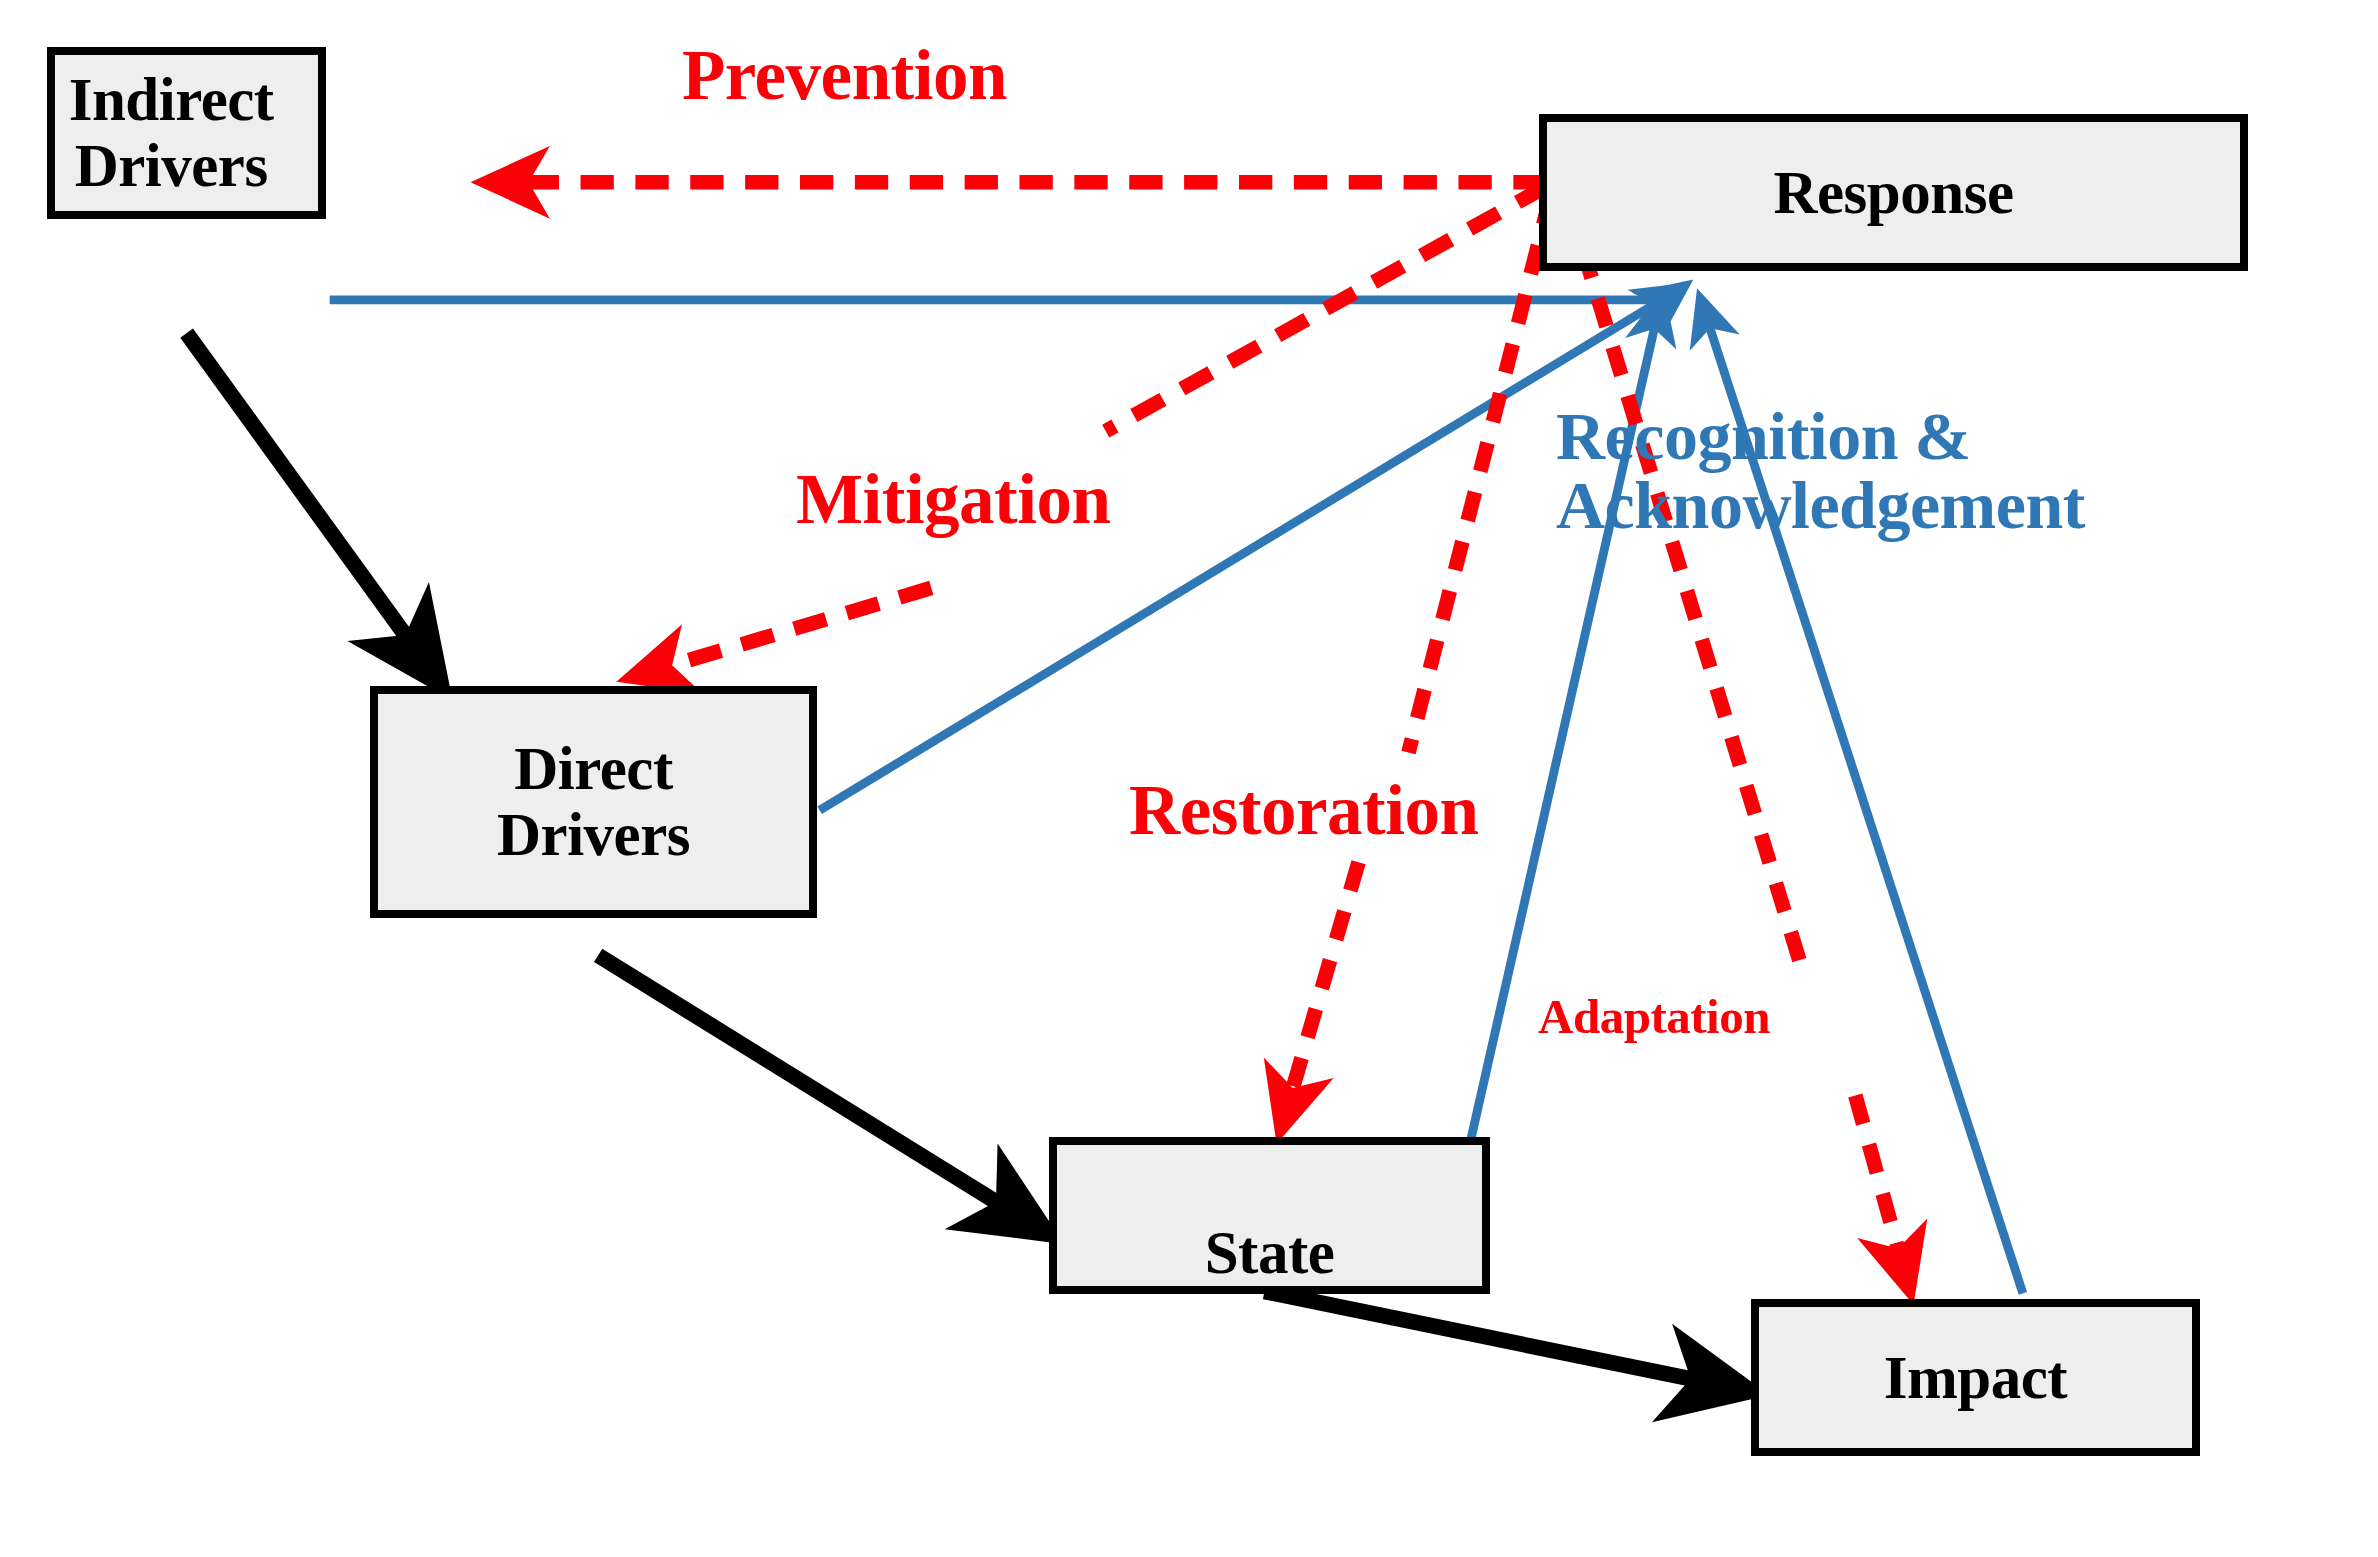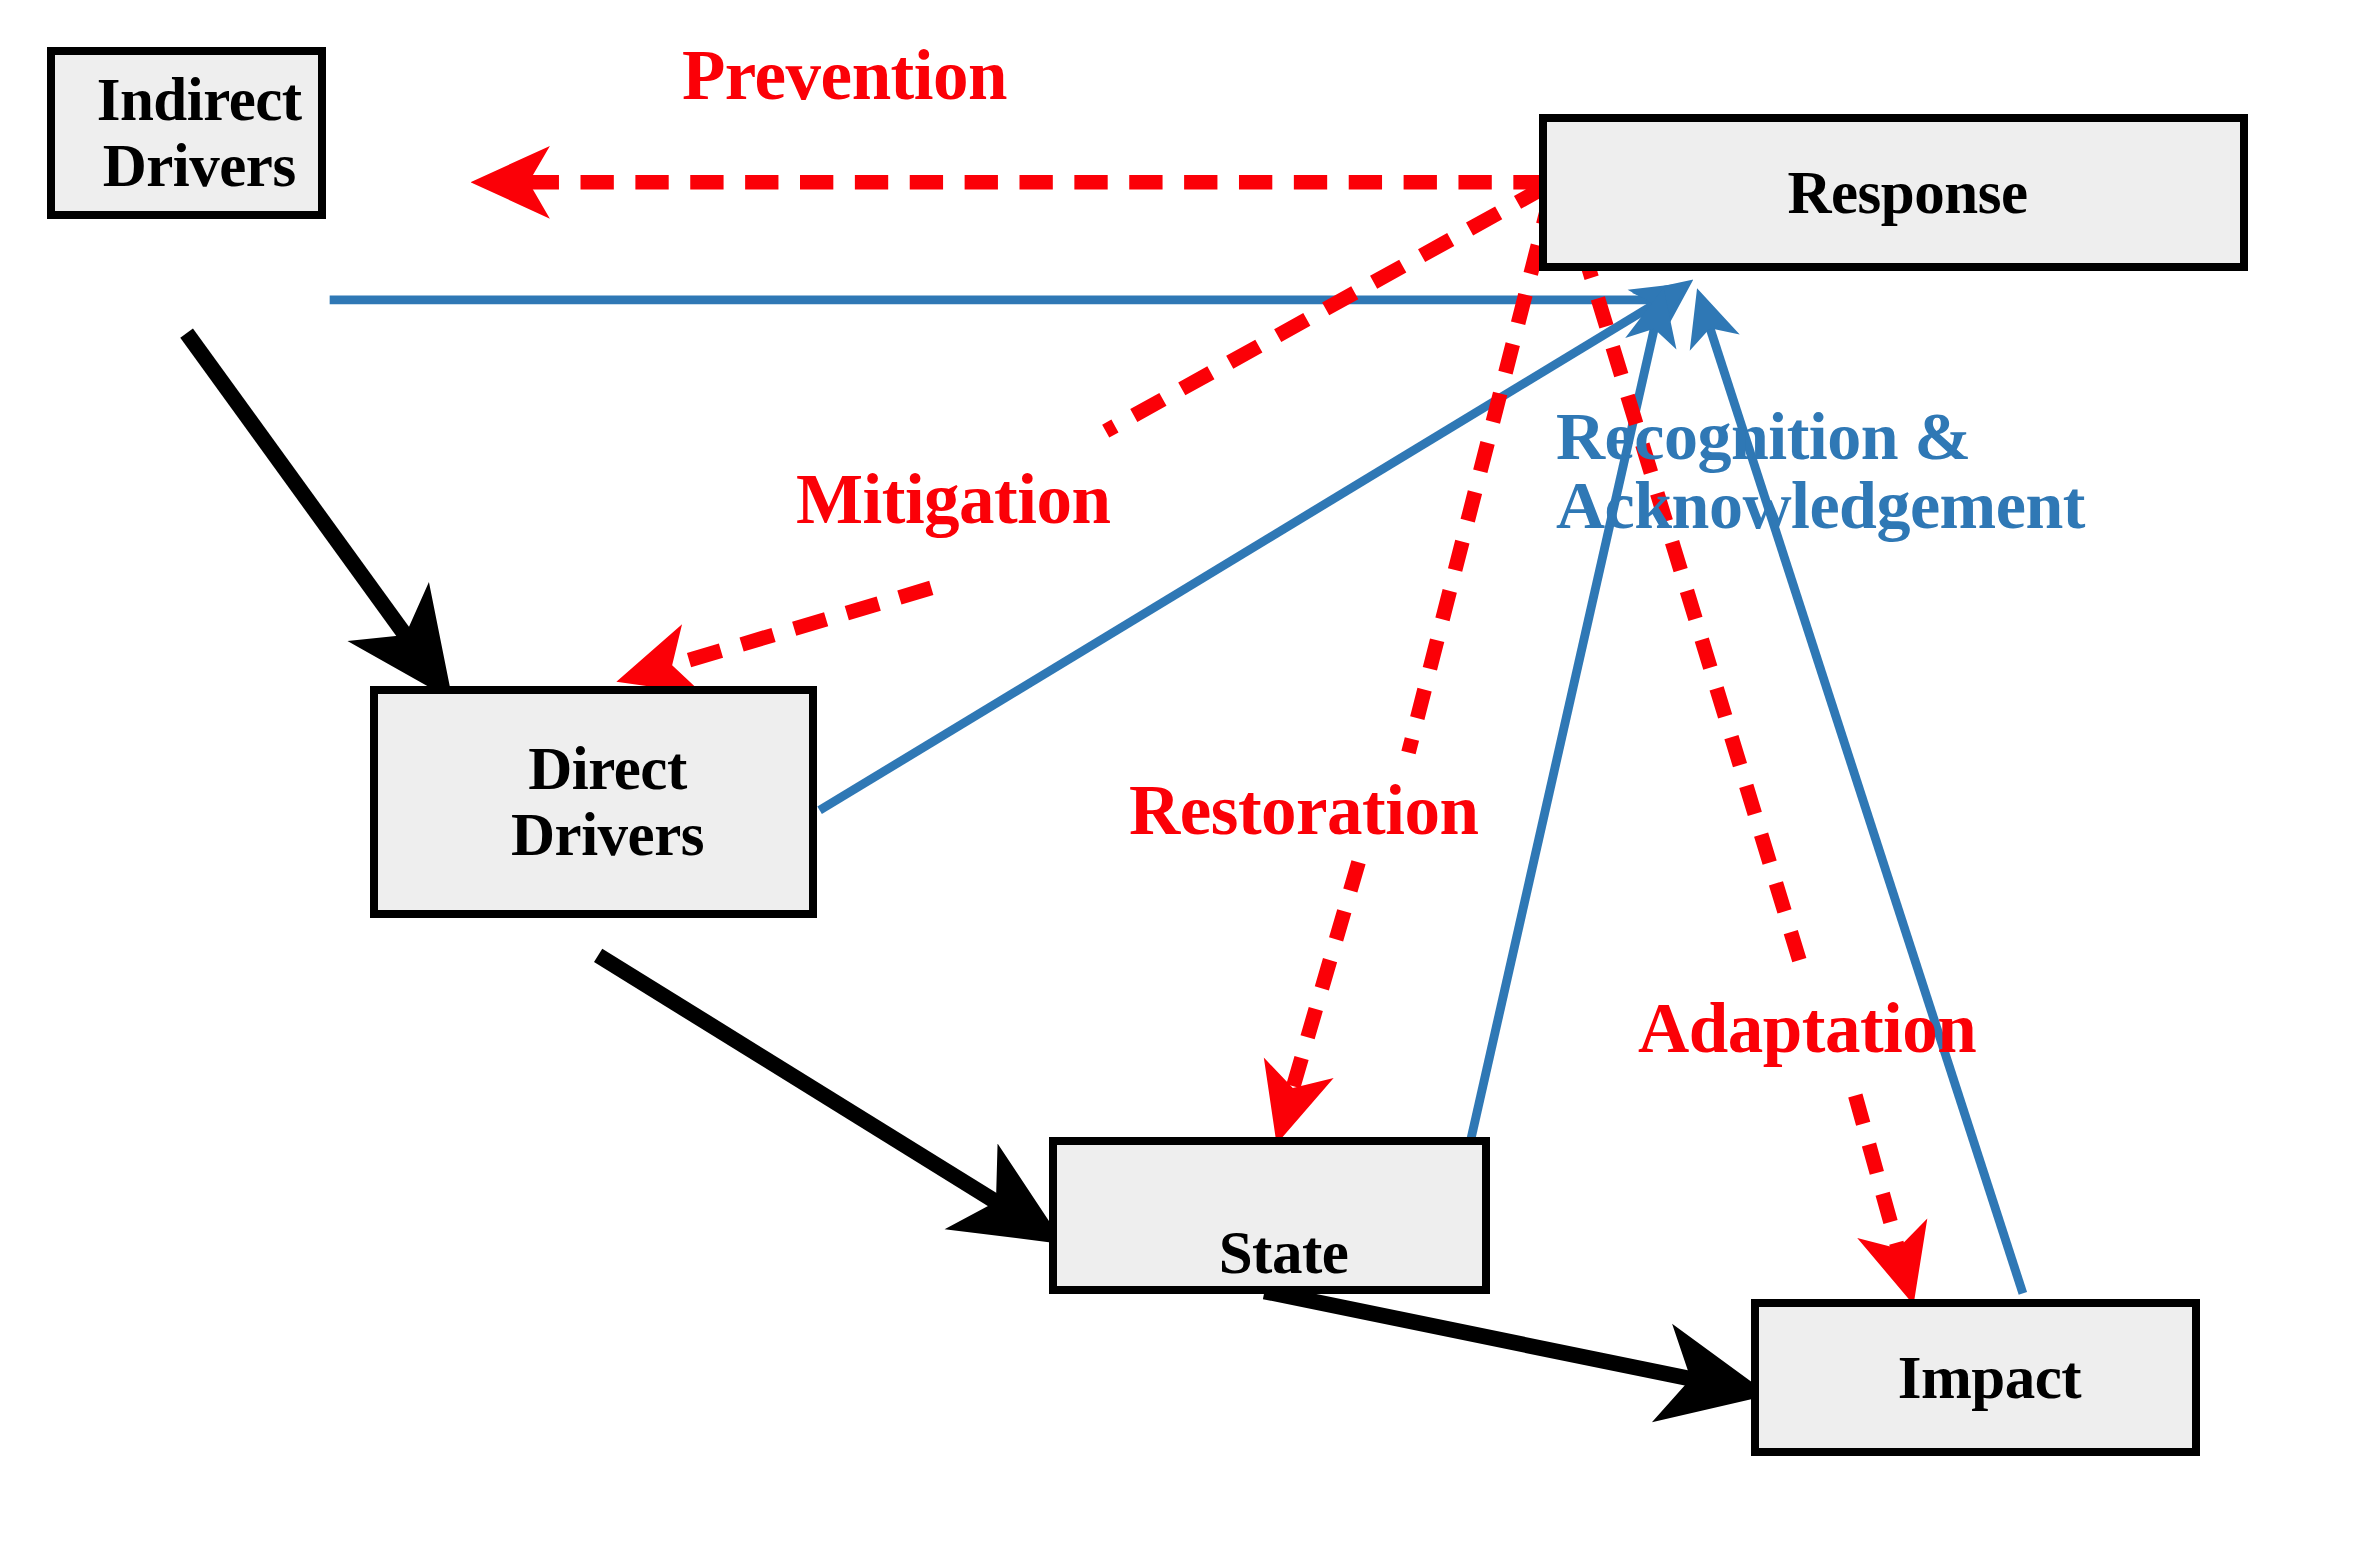--- a/index.html
+++ b/index.html
@@ -36,21 +36,20 @@
     text-align: center;
     color: #000000;
     font-weight: bold;
     line-height: 1.08;
     z-index: 5;
   }
   .node-label {
     display: block;
     white-space: pre-line;
     letter-spacing: -0.5px;
-    margin-left: 28px;
   }
   #node-indirect-drivers {
     left: 47px; top: 47px; width: 279px; height: 172px;
     font-size: 61px;
     justify-content: flex-start;
     padding-left: 13.7px;
   }
   #node-direct-drivers {
     left: 370px; top: 686px; width: 447px; height: 232px;
     font-size: 61px;
@@ -74,21 +73,21 @@
     white-space: pre-line;
     line-height: 1.02;
     z-index: 6;
     letter-spacing: -0.5px;
   }
   .label-red { color: #fb0007; }
   .label-blue { color: #2f78b5; }
   #label-prevention { left: 682px; top: 39px; font-size: 71px; }
   #label-mitigation { left: 796px; top: 463px; font-size: 71px; }
   #label-restoration { left: 1129px; top: 755px; font-size: 71px; margin-top: 19px; }
-  #label-adaptation { left: 1638px; top: 992px; font-size: 71px; }
+  #label-adaptation { left: 1538px; top: 992px; font-size: 49px; }
   #label-recognition {
     left: 1556px; top: 402px; font-size: 68px; text-align: left;
   }
 </style>
 </head>
 <body>
 
 <div id="canvas">
 
   <svg id="edges" viewBox="0 0 2427 1589" xmlns="http://www.w3.org/2000/svg">

